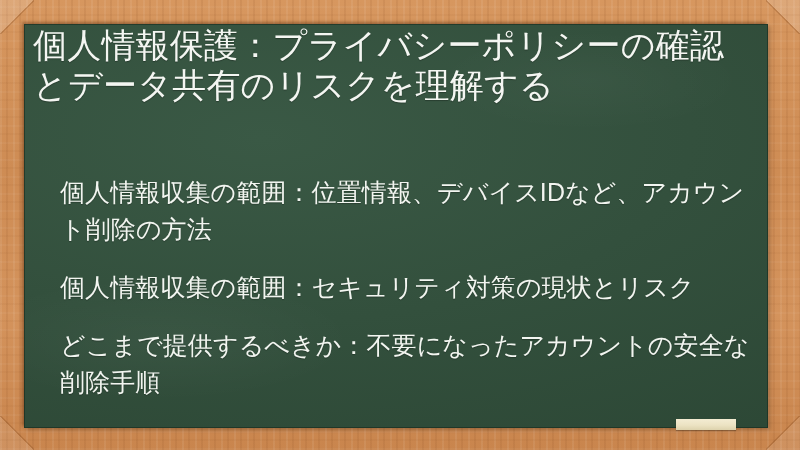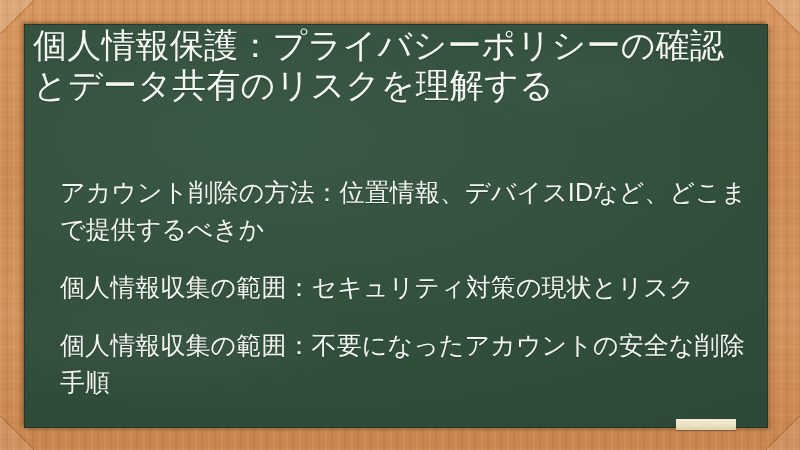--- a/index.html
+++ b/index.html
@@ -164,22 +164,22 @@
     <div class="miter br"></div>
   </div>
 
   <div class="board"></div>
 
   <div class="text-layer">
 
     <h1 class="title">個人情報保護：プライバシーポリシーの確認とデータ共有のリスクを理解する</h1>
 
     <ul class="bullets">
-      <li class="bullet">アカウント削除の方法：位置情報、デバイスIDなど、どこまで提供するべきか</li>
+      <li class="bullet">個人情報収集の範囲：位置情報、デバイスIDなど、アカウント削除の方法</li>
       <li class="bullet">個人情報収集の範囲：セキュリティ対策の現状とリスク</li>
-      <li class="bullet">個人情報収集の範囲：不要になったアカウントの安全な削除手順</li>
+      <li class="bullet">どこまで提供するべきか：不要になったアカウントの安全な削除手順</li>
     </ul>
 
   </div>
 
   <div class="chalk-stick"></div>
 
 </div>
 
 </body></html>

